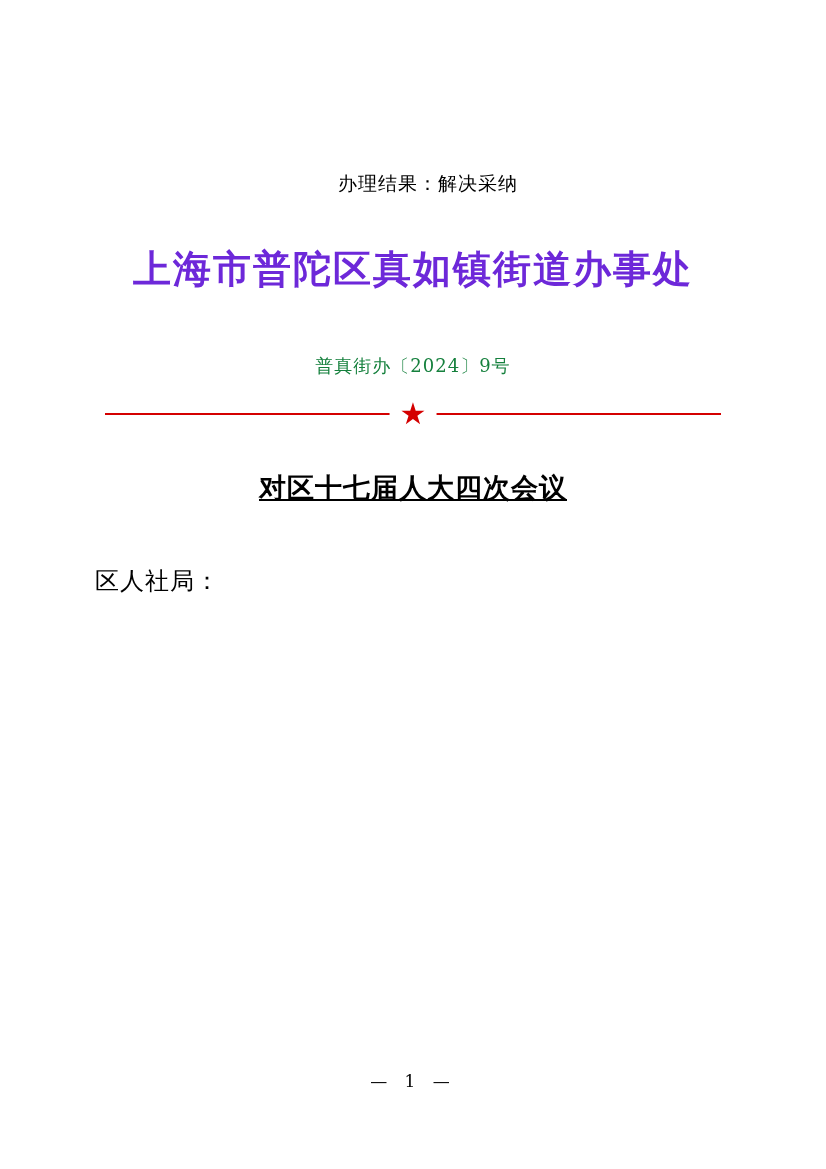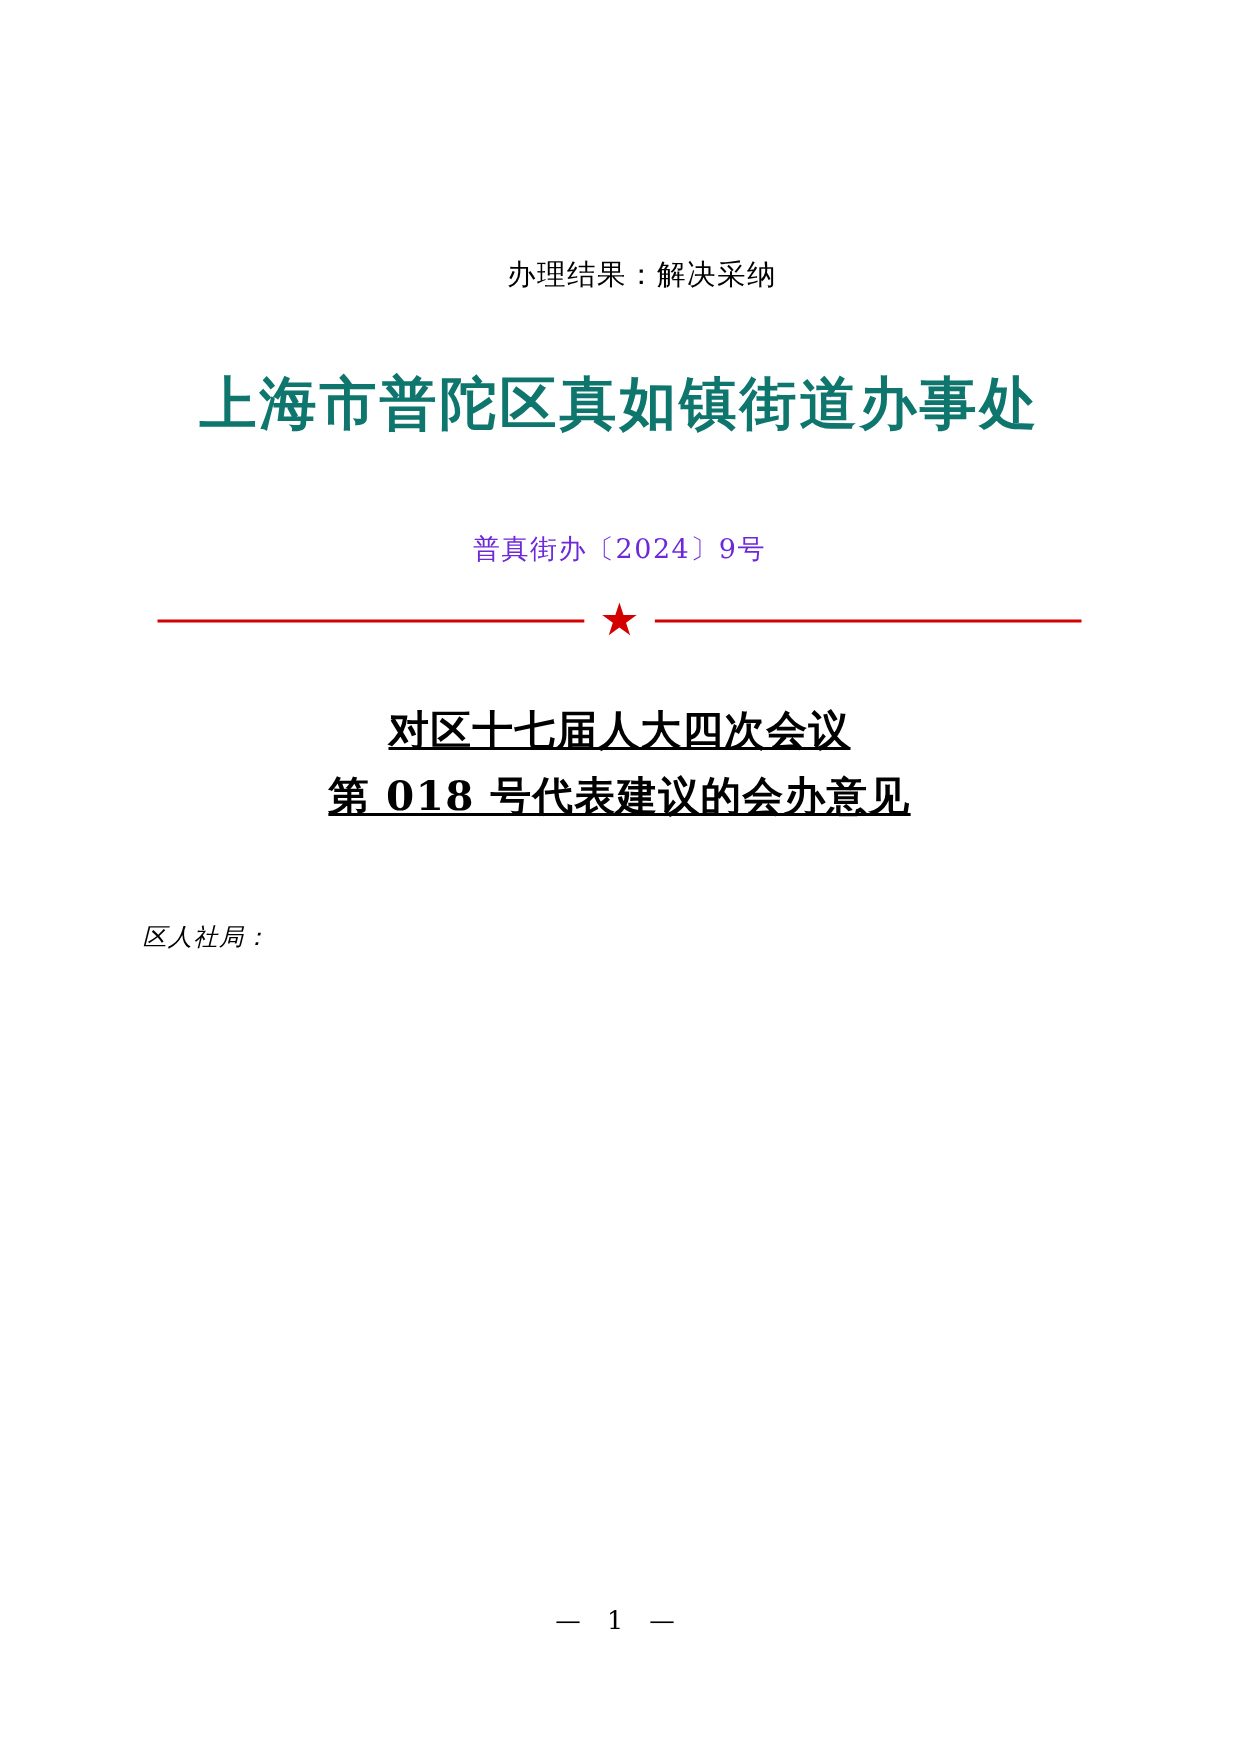--- a/index.html
+++ b/index.html
@@ -32,33 +32,33 @@
     letter-spacing: 1px;
     line-height: 38px;
     color: #000;
     display: block;
     text-align: center;
     padding-left: 30px;
   }
   .org-title {
     margin-top: 44px;
     text-align: center;
-    color: #0f766e;
+    color: #6d28d9;
     font-family: "DejaVu Serif", "Liberation Serif", serif;
     font-weight: bold;
     font-size: 38px;
     letter-spacing: 2px;
     line-height: 1.2;
   }
   .doc-number {
     margin-top: 62px;
     text-align: center;
     font-size: 18px;
     letter-spacing: 1px;
-    color: #6d28d9;
+    color: #15803d;
   }
   .red-rule {
     margin-top: 24px;
     position: relative;
     height: 24px;
   }
   .red-rule .line {
     position: absolute;
     top: 11px;
     left: 10px;
@@ -81,24 +81,23 @@
     margin-top: 40px;
     text-align: center;
     font-weight: bold;
     font-size: 27px;
     line-height: 44px;
     letter-spacing: 1px;
     text-decoration: underline;
   }
   .recipient {
     margin-top: 52px;
-    font-size: 16px;
+    font-size: 24px;
     letter-spacing: 1px;
     line-height: 38px;
-    font-style: italic;
   }
   .body-para {
     font-size: 20px;
     line-height: 41px;
     letter-spacing: 0.5px;
     text-align: justify;
     text-justify: inter-ideograph;
     text-indent: 40px;
     margin: 0;
   }
@@ -126,21 +125,20 @@
 
   <div class="doc-number">普真街办〔2024〕9号</div>
 
   <div class="red-rule">
     <div class="line"></div>
     <div class="star">★</div>
   </div>
 
   <div class="doc-title">
     <div>对区十七届人大四次会议</div>
-    <div>第 018 号代表建议的会办意见</div>
   </div>
 
   <div class="recipient">区人社局：</div>
 
 
   <div class="page-number">— 1 —</div>
 
 </div>
 
 </body></html>

